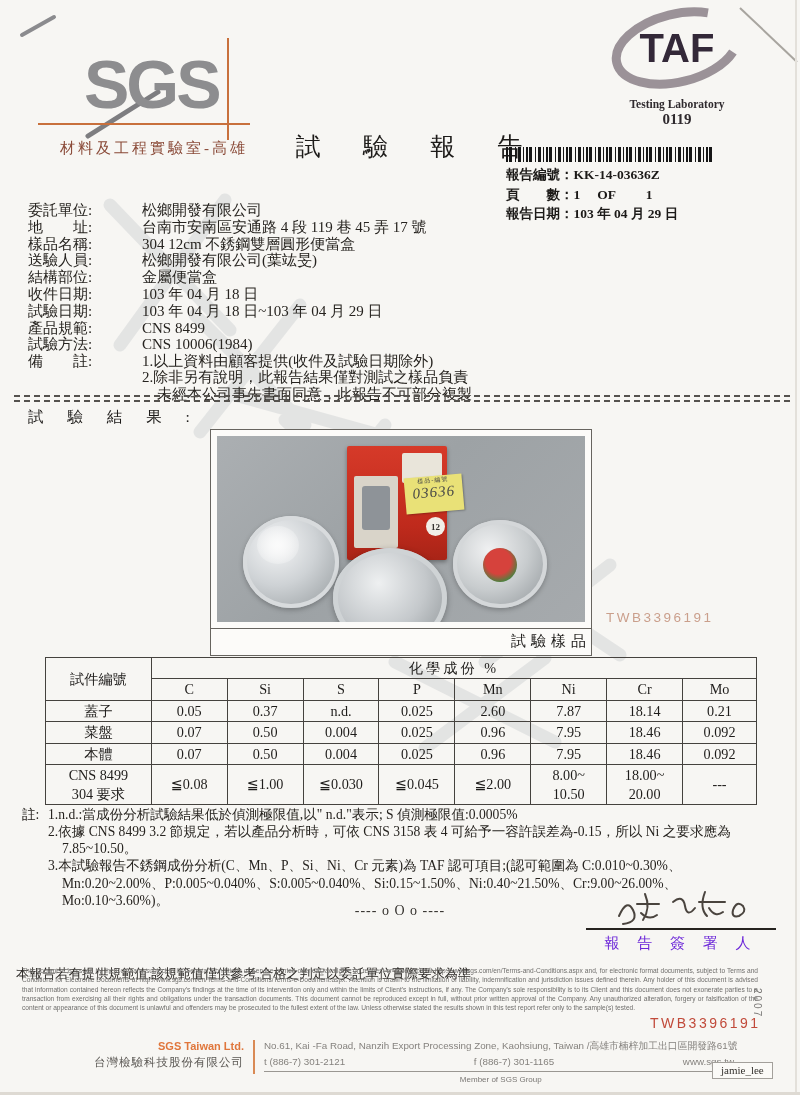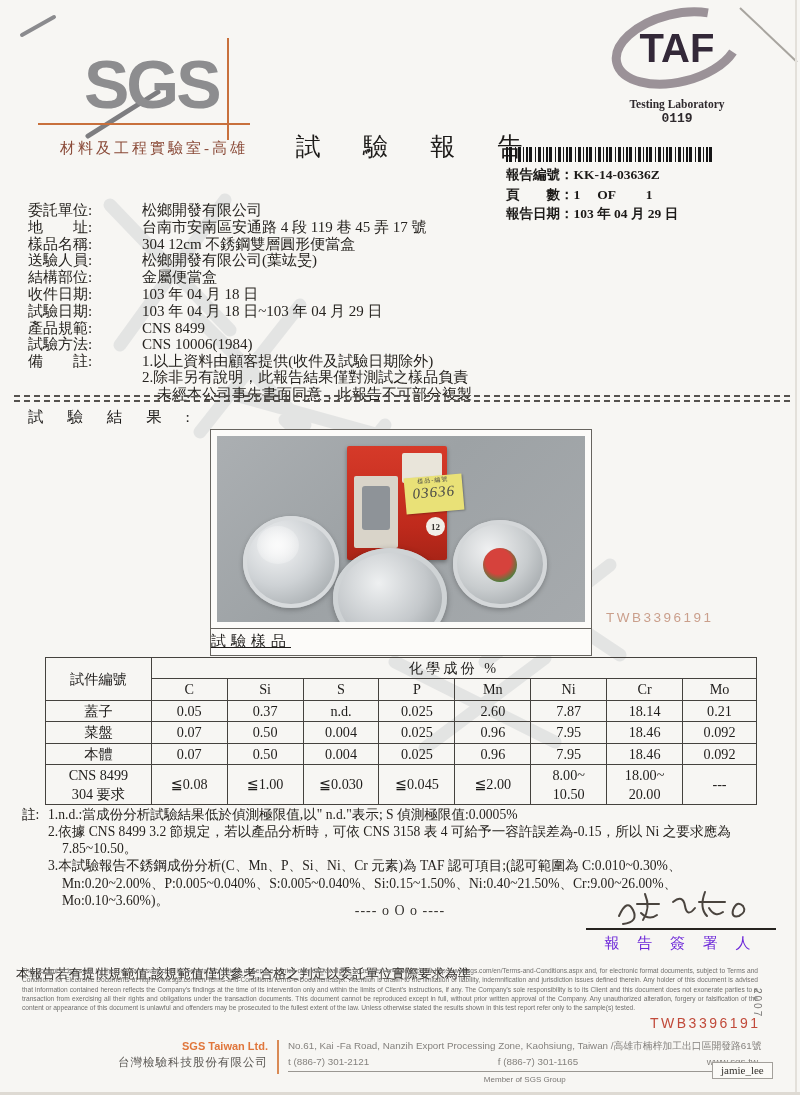--- a/index.html
+++ b/index.html
@@ -11,21 +11,21 @@
   .sgs-wrap{position:relative;display:inline-block;}
   .sgs-text{font-family:"Liberation Sans",sans-serif;font-weight:bold;font-size:68px;line-height:0.95;
             color:#8d8d8f;letter-spacing:-3px;}
   .sgs-vline{position:absolute;right:-10px;top:-14px;width:2px;height:102px;background:#c8703c;}
   .sgs-hline{width:212px;height:2px;background:#c8703c;margin:6px 0 0 -46px;}
   .lab-name{margin:14px 0 0 -24px;font-size:15px;color:#8a4a38;letter-spacing:3px;white-space:nowrap;font-family:Liberation Serif, serif;}
   .report-title{position:absolute;top:130px;left:0;width:800px;text-align:center;
                 font-size:25px;letter-spacing:18px;padding-left:18px;color:#1d1b19;}
   .taf-block{position:absolute;top:6px;right:48px;width:150px;text-align:center;}
   .taf-sub{font-family:"Liberation Serif",serif;font-weight:bold;font-size:11.5px;color:#2f2a2e;margin-top:2px;}
-  .taf-num{font-family:Liberation Mono, monospace;font-weight:bold;font-size:13px;color:#2f2a2e;margin-top:1px;}
+  .taf-num{font-family:Liberation Serif, serif;font-weight:bold;font-size:15px;color:#2f2a2e;margin-top:1px;}
   .meta-block{position:absolute;top:147px;left:506px;font-size:13.5px;font-weight:bold;color:#1c1a18;line-height:1.45;white-space:nowrap;}
   .barcode{width:206px;height:15px;margin-bottom:3px;
     background:repeating-linear-gradient(90deg,#161616 0 2px,transparent 2px 3px,#161616 3px 6px,
       transparent 6px 9px,#161616 9px 10px,transparent 10px 12px,#161616 12px 15px,transparent 15px 17px,
       #161616 17px 18px,transparent 18px 20px);}
   
   .info{position:absolute;top:202px;left:28px;width:740px;font-size:15px;line-height:16.2px;color:#26231f;}
   .field-row{display:flex;margin-bottom:0.6px;}
   .f-label{flex:none;width:114px;}
   .f-value{white-space:pre-line;}
@@ -55,22 +55,22 @@
   .c1-hi{position:absolute;left:14px;top:10px;width:42px;height:38px;border-radius:50%;
          background:radial-gradient(#fbfbfb,rgba(255,255,255,0));}
   .c2{left:116px;top:112px;width:114px;height:100px;
       background:radial-gradient(circle at 40% 35%,#eef0f1,#c4c8cb 50%,#a2a7aa 78%,#8f9497);
       box-shadow:inset 0 0 0 5px #cfd3d5,0 2px 6px rgba(0,0,0,.3);}
   .c3{left:236px;top:84px;width:94px;height:88px;
       background:radial-gradient(circle at 38% 34%,#f0f1f2,#c8ccce 48%,#a8adb0 75%,#979c9f);
       box-shadow:inset 0 0 0 4px #d4d7d9,0 2px 5px rgba(0,0,0,.25);}
   .c3-label{position:absolute;left:30px;top:28px;width:34px;height:34px;border-radius:50%;
       background:radial-gradient(circle at 45% 40%,#d6423c 45%,#47833f 75%,#2f5e2c);}
-  .caption-row{border-top:1px solid #67645f;text-align:left;font-size:15px;letter-spacing:5px;
-               padding:3px 0 4px;color:#1d1b19;text-decoration:underline;}
+  .caption-row{border-top:1px solid #67645f;text-align:right;font-size:15px;letter-spacing:5px;
+               padding:3px 0 4px;color:#1d1b19;}
   
   .chem-table{position:absolute;top:657px;left:45px;width:712px;border-collapse:collapse;
               font-size:14.2px;text-align:center;color:#1e1c1a;}
   .chem-table td{border:1px solid #45423e;padding:1px 1px;line-height:1.3;}
   .chem-table .group{letter-spacing:3px;}
   .prewrap{white-space:pre-line;line-height:1.25;}
   
   .notes{position:absolute;top:806px;left:22px;width:752px;font-size:13.6px;line-height:1.26;color:#26231f;display:flex;}
   .note-prefix{flex:none;width:26px;}
   .note-items{flex:1;}
@@ -85,21 +85,21 @@
   
   .legal{position:absolute;top:966px;left:22px;width:736px;font-size:6.6px;line-height:1.42;
          color:#6f6e6c;text-align:justify;font-family:"Liberation Sans",sans-serif;}
   .stamp-footer{position:absolute;top:1015px;left:650px;font-size:14px;letter-spacing:2.5px;
                 color:#c14a3a;font-family:"Liberation Sans",sans-serif;}
   .stamp-mid{position:absolute;top:610px;left:606px;font-size:13.5px;letter-spacing:2.5px;
              color:#c3907a;opacity:.85;font-family:"Liberation Sans",sans-serif;}
   .year-side{position:absolute;top:988px;left:752px;writing-mode:vertical-rl;font-size:10px;
              color:#7a7876;letter-spacing:2px;font-family:"Liberation Sans",sans-serif;}
   .company-bar{position:absolute;top:1038px;left:0;width:650px;display:flex;
-               font-family:"Liberation Sans",sans-serif;padding-left:24px;}
+               font-family:"Liberation Sans",sans-serif;}
   .cb-left{flex:none;width:244px;text-align:right;padding-right:9px;}
   .cb-en{color:#e0763b;font-weight:bold;font-size:11px;margin-top:2px;}
   .cb-zh{color:#5a5753;font-size:11.5px;margin-top:3px;letter-spacing:1px;}
   .cb-divider{flex:none;width:2px;height:34px;background:#d98a55;margin-top:2px;}
   .cb-right{flex:1;padding-left:9px;padding-right:28px;font-size:9.8px;color:#85827e;}
   .cb-line1{white-space:nowrap;margin-top:2px;}
   .cb-line2{display:flex;justify-content:space-between;max-width:470px;margin-top:3px;}
   .cb-rule{border-top:1px solid #9a9792;margin-top:4px;max-width:500px;}
   .member{text-align:center;max-width:500px;font-size:8px;color:#7a7774;margin-top:3px;}
   .signer{position:absolute;top:1062px;left:712px;font-size:11px;color:#35322e;padding:1px 8px 2px;

